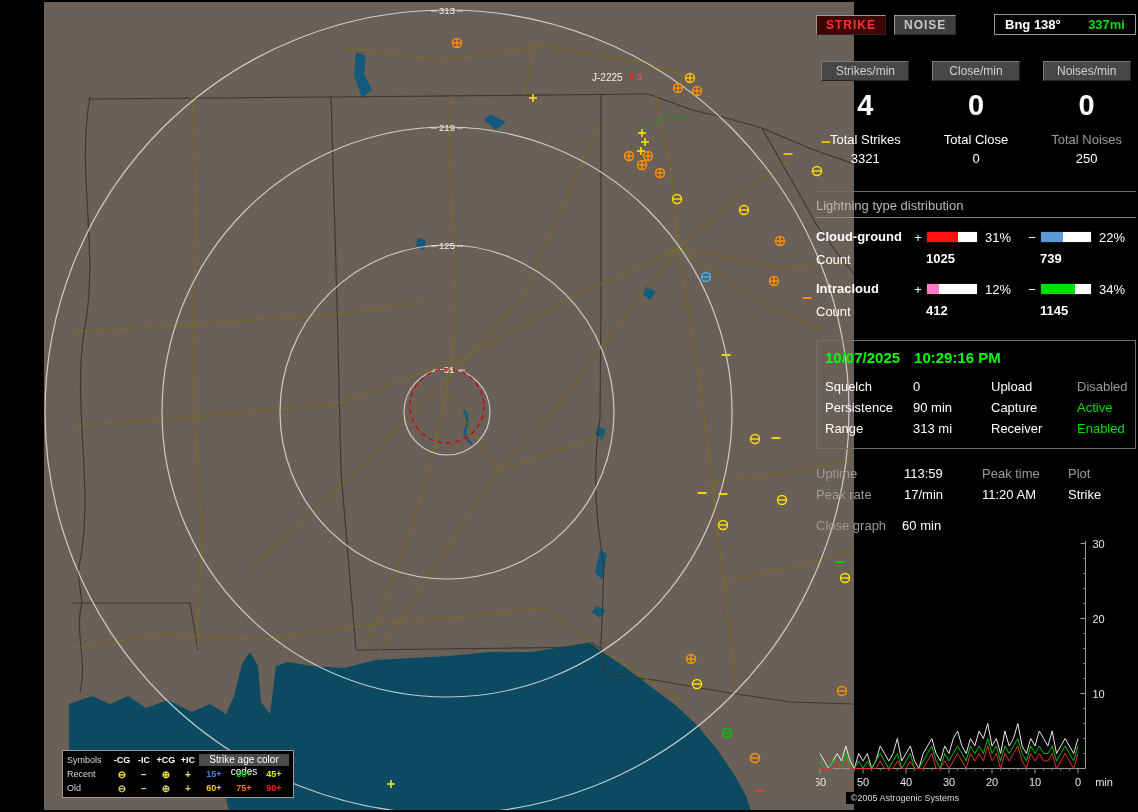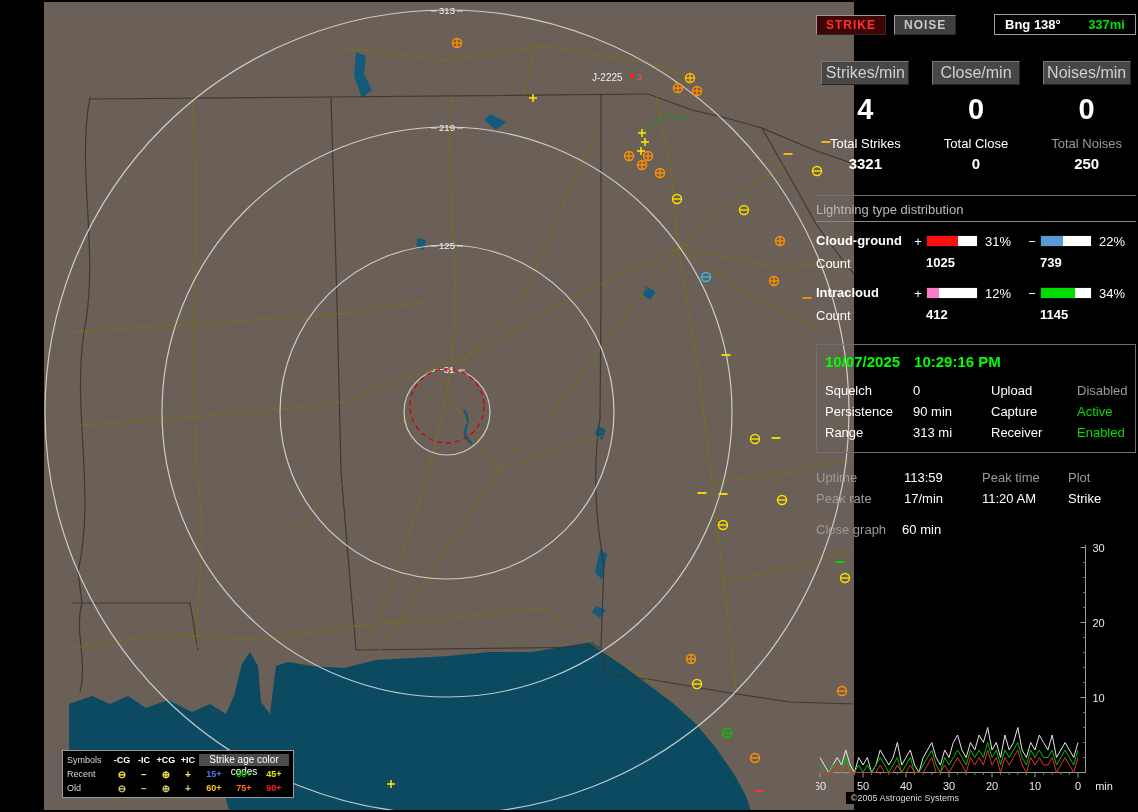--- a/index.html
+++ b/index.html
@@ -29,26 +29,26 @@
        padding:2px 9px;border-style:solid;border-width:1px;
        border-color:#9a9a9a #2a2a2a #2a2a2a #9a9a9a;cursor:pointer;}
   .btn.strike{background:#3f0404;color:#ff3030;}
   .btn.noise{background:#3f3f3f;color:#c8c8c8;}
   .bng{margin-left:auto;border:1px solid #9a9a9a;background:#000;padding:2px 10px;
        width:120px;display:flex;justify-content:space-between;font-weight:bold;align-items:flex-end;}
   .green{color:#00dd00;}
   .dim{color:#9a9a9a;}
   .rates{margin-top:26px;display:grid;grid-template-columns:repeat(3,1fr);column-gap:12px;}
   .rate-col{text-align:center;}
-  .rate-label{background:#474747;color:#d0d0d0;font-size:16px;padding:2px 0;width:86px;
+  .rate-label{background:#474747;color:#d0d0d0;font-size:12px;padding:2px 0;width:86px;
               margin:0 auto;border-style:solid;border-width:1px;
               border-color:#7a7a7a #252525 #252525 #7a7a7a;cursor:pointer;}
   .rate-value{font-size:29px;font-weight:bold;height:48px;line-height:48px;}
   .total-label{font-size:13px;height:22px;line-height:22px;}
-  .total-value{font-size:15px;font-weight:bold;height:20px;}
+  .total-value{font-size:13px;font-weight:normal;height:20px;}
   .dist{margin-top:20px;border-top:1px solid #6f6f6f;padding-top:6px;}
   .dist-title{color:#b8b8b8;padding-bottom:4px;border-bottom:1px solid #8a8a8a;margin-bottom:8px;}
   .dist-grid{display:grid;grid-template-columns:94px 16px 54px 44px 16px 54px 1fr;
              align-items:center;}
   .dg-name{font-weight:bold;height:22px;line-height:22px;}
   .dg-sign{text-align:center;}
   .dg-bar{width:50px;height:10px;background:#fff;border:1px solid #111;display:block;}
   .dg-bar i{display:block;height:100%;}
   .dg-pct{font-weight:normal;padding-left:5px;}
   .dg-count{font-weight:bold;height:22px;line-height:22px;}

